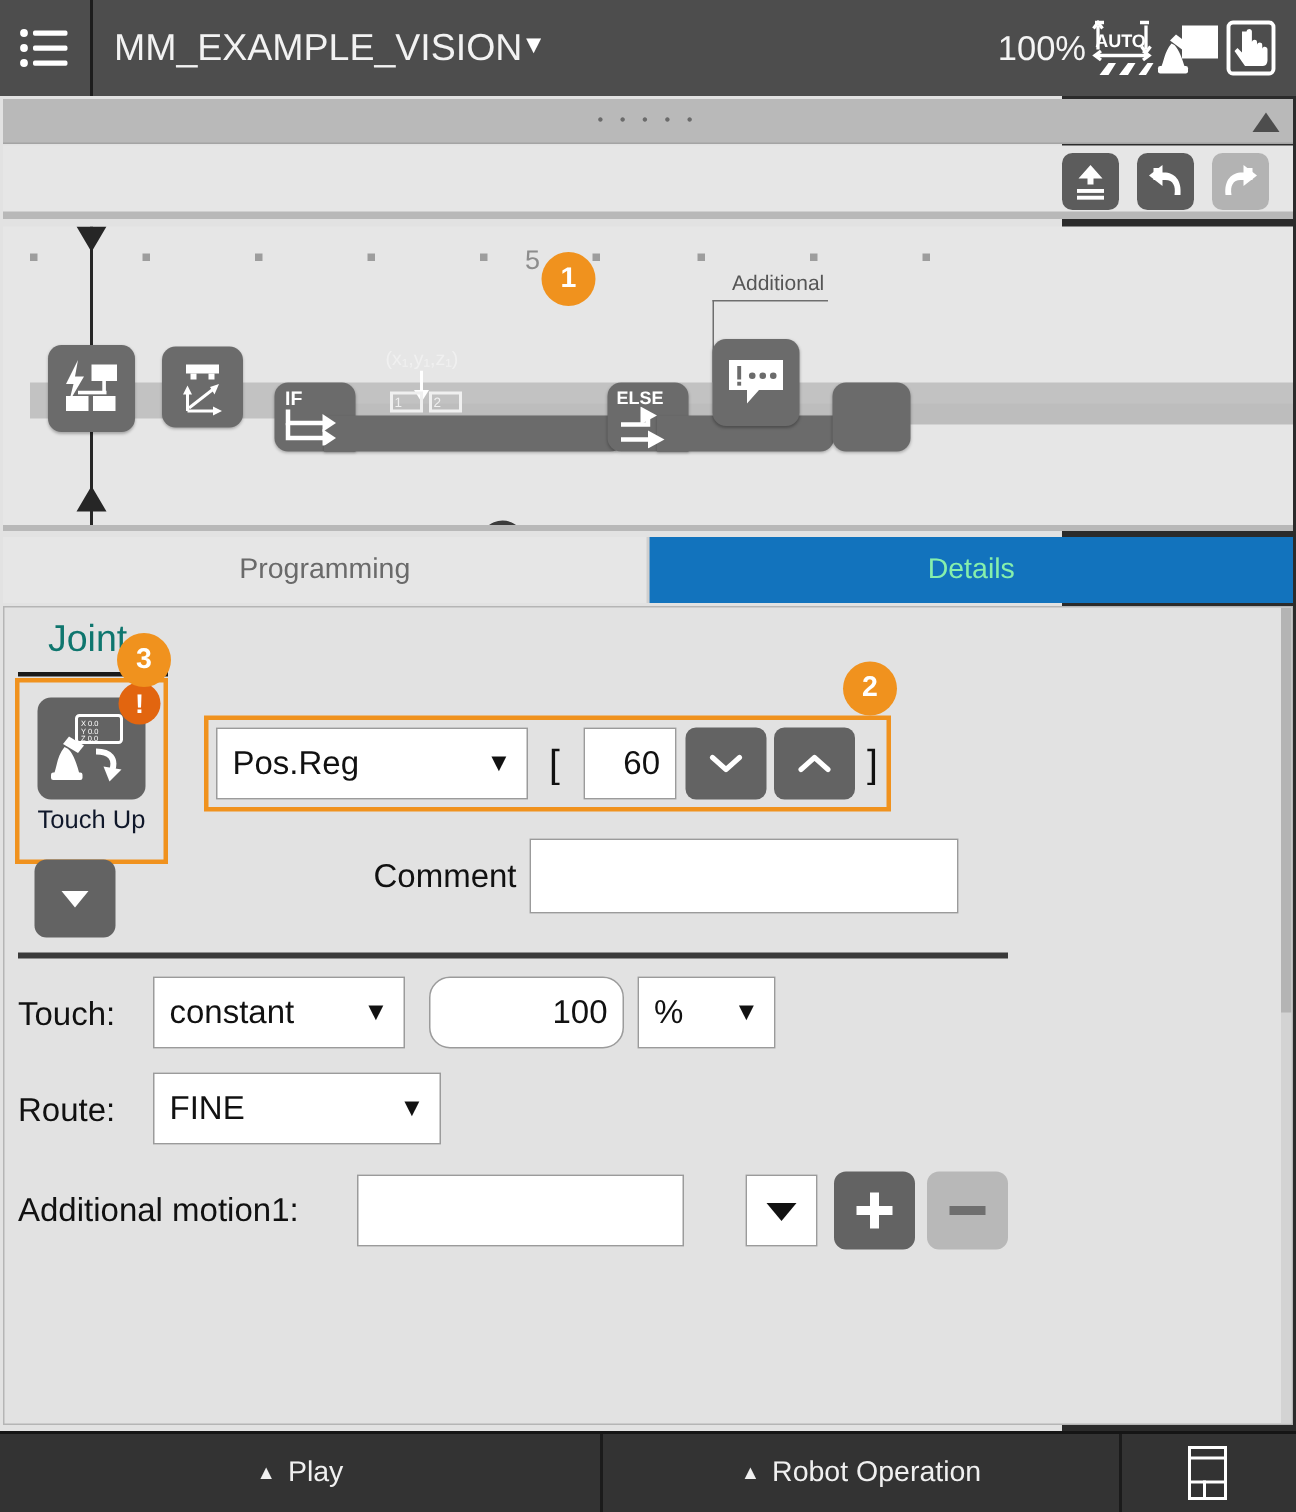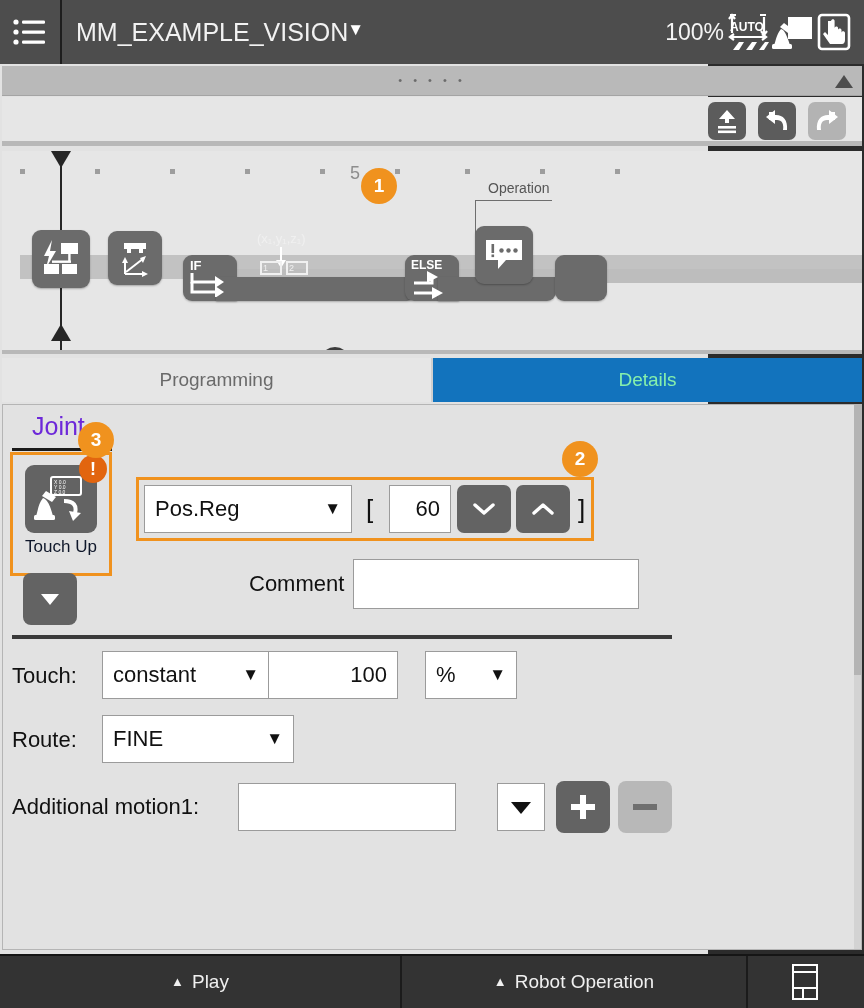--- a/index.html
+++ b/index.html
@@ -282,21 +282,21 @@
     position: absolute;
     right: 0; top: 0;
     width: 7px; height: 270px;
     background: #b4b4b4;
   }
 
   .joint-title {
     position: absolute;
     left: 32px; top: 412px;
     font-size: 25px;
-    color: #6d28d9;
+    color: #0f766e;
   }
   .joint-underline {
     position: absolute;
     left: 12px; top: 448px;
     width: 100px; height: 3px;
     background: #1a1a1a;
   }
 
   .touchup-wrap {
     position: absolute;
@@ -602,21 +602,21 @@
     <div class="node-label-else" style="left:409px; top:107px;">ELSE</div>
     <svg width="40" height="28" viewBox="0 0 40 28" style="position:absolute; left:408px; top:120px;">
       <g stroke="#fff" stroke-width="3" fill="none">
         <path d="M4 12 L22 12 L22 4"></path>
         <path d="M4 22 L24 22"></path>
       </g>
       <polygon points="17,0 28,6 17,12" fill="#fff"></polygon>
       <polygon points="22,16 33,22 22,28" fill="#fff"></polygon>
     </svg>
 
-    <div class="dbg-label" style="left:486px; top:29px;">Operation</div>
+    <div class="dbg-label" style="left:486px; top:29px;">Additional</div>
     <div class="dbg-line-h" style="left:473px; top:49px; width:77px;"></div>
     <div class="dbg-line-v" style="left:473px; top:49px; height:55px;"></div>
     <div class="node" style="left:473px; top:75px; width:58px; height:58px;">
       <svg width="40" height="34" viewBox="0 0 40 34">
         <path d="M2 2 H38 V22 H22 L14 31 L14 22 H2 Z" fill="#fff"></path>
         <rect x="7.5" y="6" width="2.6" height="9" fill="#6b6b6b"></rect>
         <rect x="7.5" y="16.5" width="2.6" height="2.6" fill="#6b6b6b"></rect>
         <circle cx="17.5" cy="12.5" r="2.2" fill="#6b6b6b"></circle>
         <circle cx="24.5" cy="12.5" r="2.2" fill="#6b6b6b"></circle>
         <circle cx="31.5" cy="12.5" r="2.2" fill="#6b6b6b"></circle>
@@ -691,21 +691,21 @@
   <div class="lbl" style="left:249px; top:571px;">Comment</div>
   <input class="textfield" style="left: 353px; top: 559px; width: 286px; height: 50px; font-size: 20px; padding: 0px 8px; color: rgb(17, 17, 17);" placeholder="">
 
   <div class="divider"></div>
 
   <div class="lbl" style="left:12px; top:663px;">Touch:</div>
   <div class="combo" style="left:102px; top:651px; width:168px; height:48px;">
     <span class="txt">constant</span>
     <span class="caret">▼</span>
   </div>
-  <div class="numfield" style="left:268px; top:651px; width:130px; height:48px;">100</div>
+  <div class="numfield" style="left:286px; top:651px; width:130px; height:48px;border-radius:14px;">100</div>
   <div class="combo" style="left:425px; top:651px; width:92px; height:48px;">
     <span class="txt">%</span>
     <span class="caret">▼</span>
   </div>
 
   <div class="lbl" style="left:12px; top:727px;">Route:</div>
   <div class="combo" style="left:102px; top:715px; width:192px; height:48px;">
     <span class="txt">FINE</span>
     <span class="caret">▼</span>
   </div>

